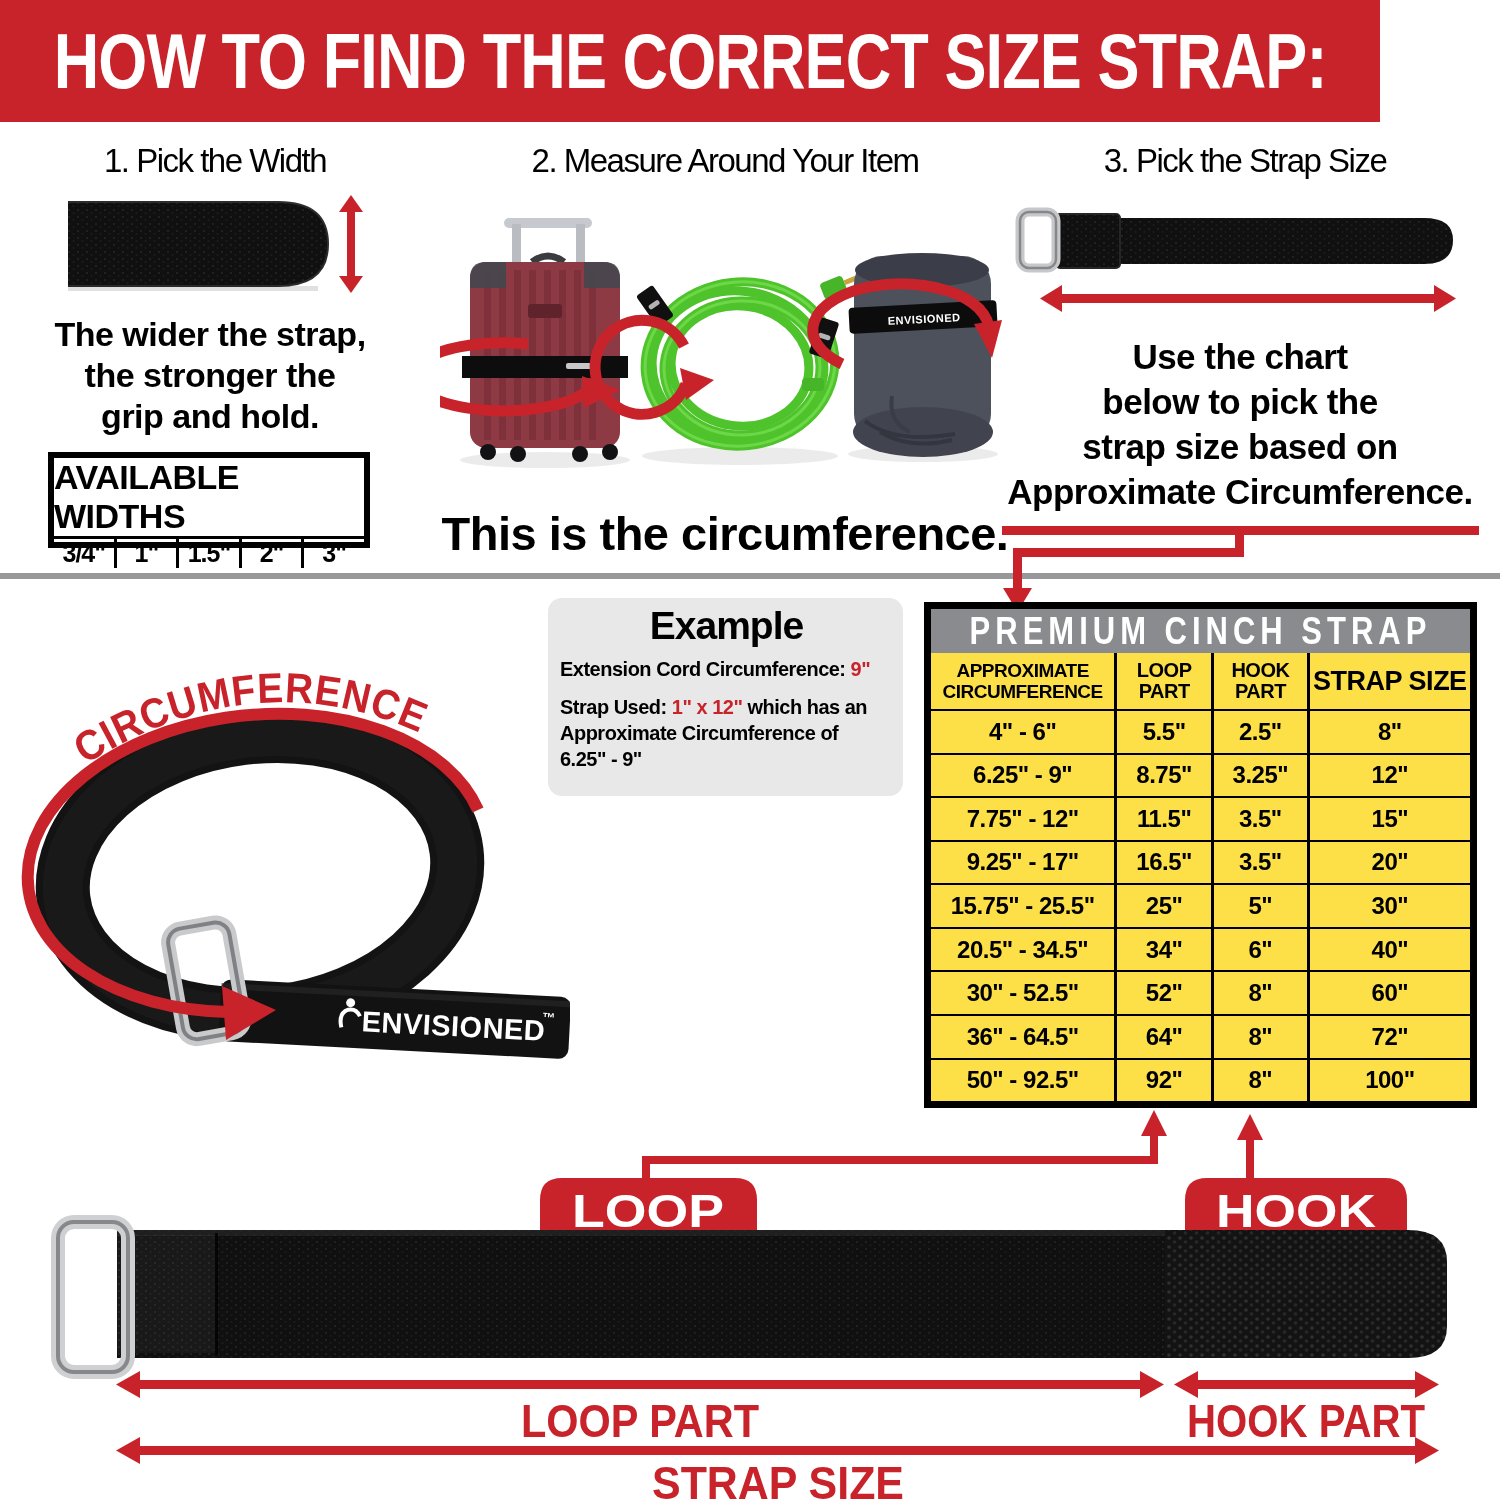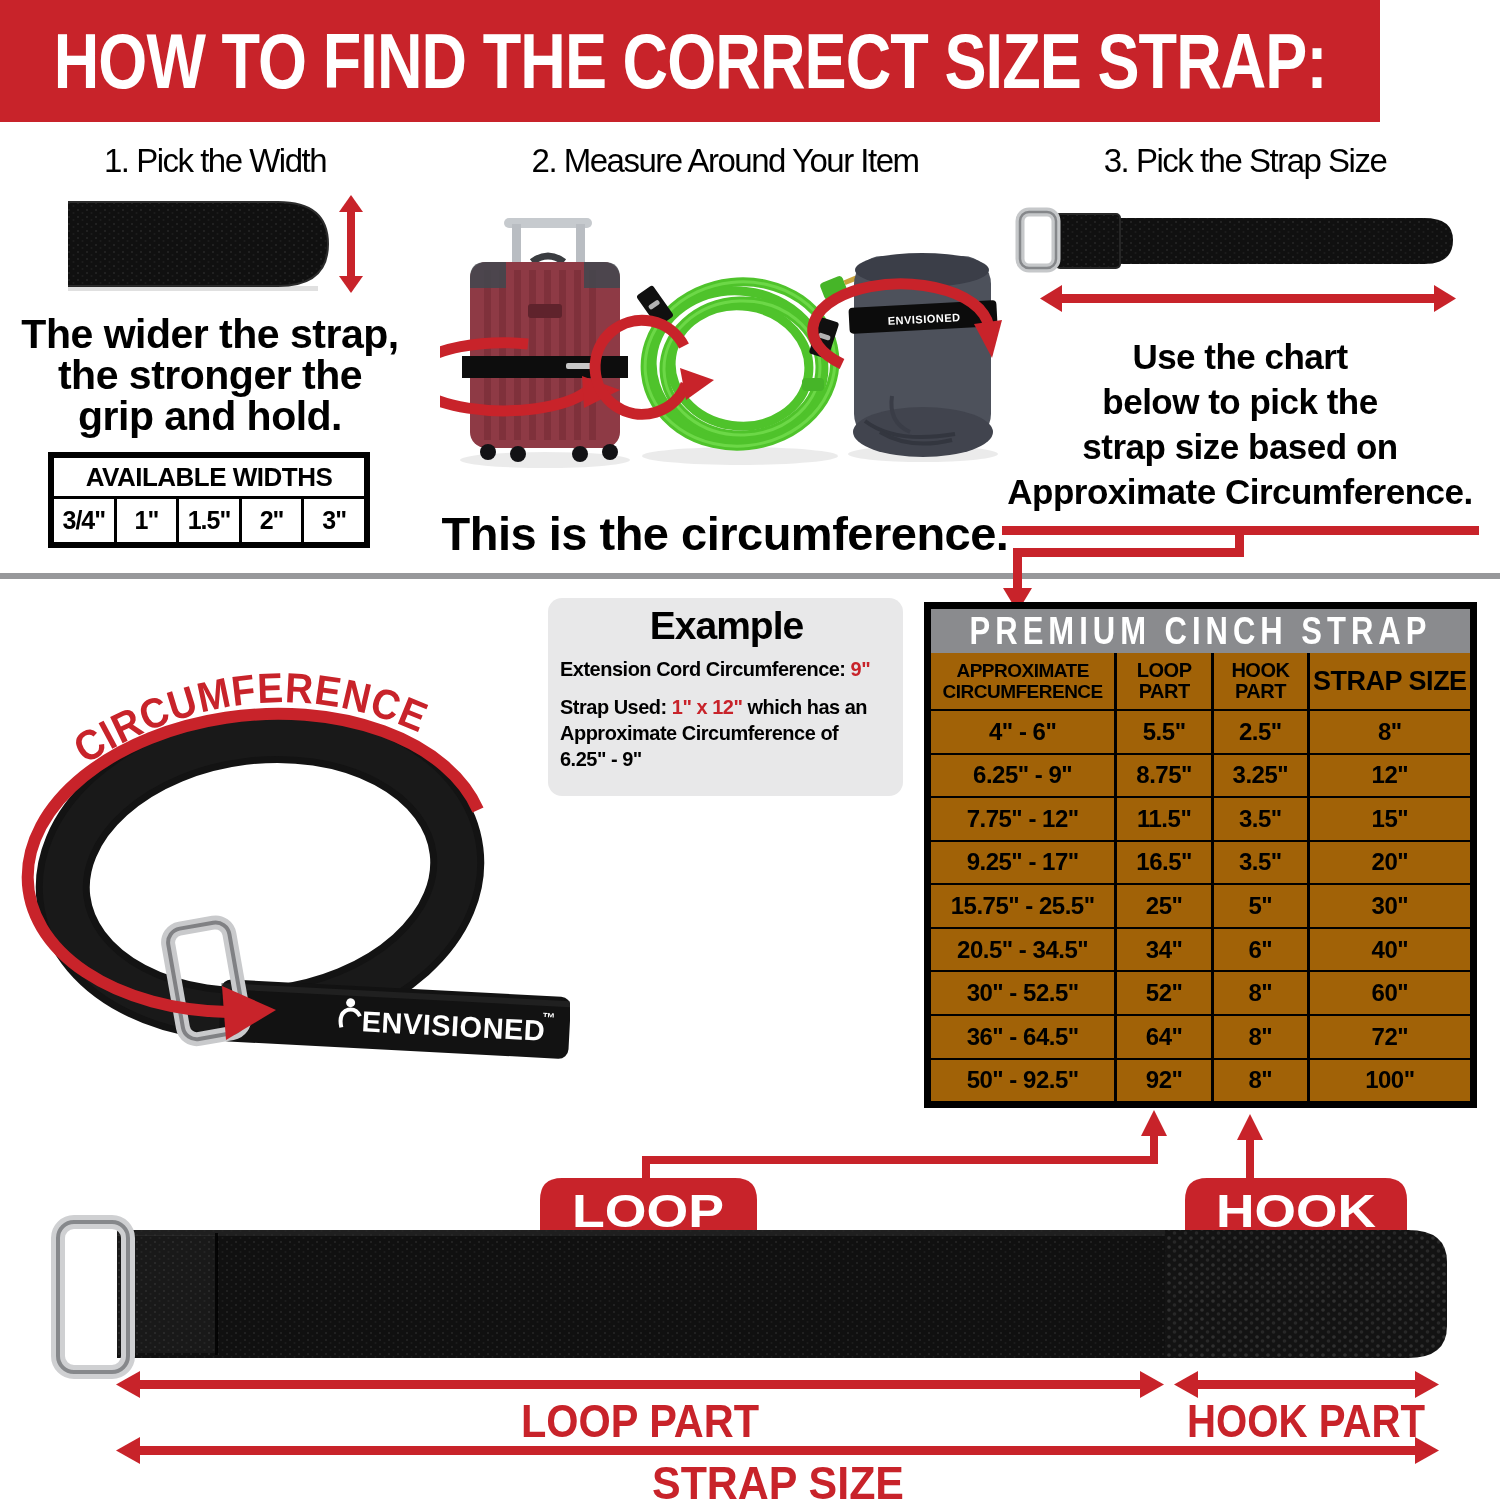--- a/index.html
+++ b/index.html
@@ -11,36 +11,36 @@
           display:flex;align-items:center;justify-content:center;}
   #banner .cond{display:inline-block;color:#fff;font-weight:900;font-size:70px;
           letter-spacing:-1px;white-space:nowrap;transform:scale(.9,1.12);}
   
   .h-step{font-weight:normal;font-size:33px;letter-spacing:-1.5px;text-align:center;color:#000;white-space:nowrap;}
   .big-bold{font-weight:bold;color:#000;text-align:center;letter-spacing:-0.5px;}
   
   #widths{left:48px;top:452px;width:322px;height:96px;border:6px solid #000;background:#fff;
           box-sizing:border-box;display:flex;flex-direction:column;}
   #widths .wh{flex:0 0 38px;display:flex;align-items:center;justify-content:center;
-          font-weight:bold;font-size:26px;border-bottom:3px solid #000;letter-spacing:-0.5px;}
+          font-weight:bold;font-size:34px;border-bottom:3px solid #000;letter-spacing:-0.5px;}
   #widths .wr{flex:1;display:flex;}
   #widths .wc{flex:1;display:flex;align-items:center;justify-content:center;
           font-weight:bold;font-size:25px;border-left:3px solid #000;letter-spacing:-1px;}
   #widths .wc:first-child{border-left:none;}
   
   #divider{left:0;top:573px;width:1500px;height:6px;background:#97989a;}
   
   #example{left:548px;top:598px;width:355px;height:198px;background:#e8e8e9;border-radius:14px;
            box-sizing:border-box;padding:6px 10px 0 12px;}
   #example .ex-title{font-weight:bold;font-size:39px;text-align:center;letter-spacing:-1px;}
   #example p{margin:9px 0 0 0;font-weight:bold;font-size:21px;white-space:nowrap;
              transform:scaleX(.95);transform-origin:left;letter-spacing:-0.5px;}
   #example .red{color:#c8232a;}
   
-  #sizetable{left:924px;top:602px;width:553px;height:506px;border:7px solid #000;background:#a16207;
+  #sizetable{left:924px;top:602px;width:553px;height:506px;border:7px solid #000;background:#fde047;
              box-sizing:border-box;display:flex;flex-direction:column;}
   #sizetable .t-title{flex:0 0 44px;background:#8a8b8e;display:flex;align-items:center;justify-content:center;}
   #sizetable .t-title span{display:inline-block;color:#fff;font-weight:900;font-size:31px;
              letter-spacing:5px;white-space:nowrap;transform:scaleY(1.25);}
   #sizetable .t-head{flex:0 0 56px;display:flex;}
   #sizetable .t-head .hc{display:flex;flex-direction:column;align-items:center;justify-content:center;
              border-left:3px solid #000;font-weight:bold;line-height:21px;letter-spacing:-0.5px;}
   #sizetable .t-head .hc:first-child{border-left:none;}
   #sizetable .hc.c1{font-size:19px;}
   #sizetable .hc.c2,#sizetable .hc.c3{font-size:20px;}
@@ -84,21 +84,21 @@
     <path d="M10,8 H220 Q270,8 270,50 Q270,92 220,92 H10 Z" fill="url(#loopTex)"></path>
     <path d="M10,8 H220 Q270,8 270,50 Q270,92 220,92 H10" fill="none" stroke="#2c2c2c" stroke-width="2"></path>
     <rect x="10" y="92" width="250" height="5" fill="#000" opacity="0.12"></rect>
     <g fill="#c8232a">
       <rect x="289" y="14" width="8" height="72"></rect>
       <polygon points="281,18 305,18 293,1"></polygon>
       <polygon points="281,82 305,82 293,99"></polygon>
     </g>
   </svg>
 
-  <div class="abs big-bold" style="left:10px;top:314px;width:400px;font-size:41px;line-height:41px;">
+  <div class="abs big-bold" style="left:10px;top:314px;width:400px;font-size:34px;line-height:41px;">
     <div>The wider the strap,</div>
     <div>the stronger the</div>
     <div>grip and hold.</div>
   </div>
 
   <div id="widths" class="abs">
     <div class="wh">AVAILABLE WIDTHS</div>
     <div class="wr">
       <div class="wc">3/4"</div>
       <div class="wc">1"</div>

